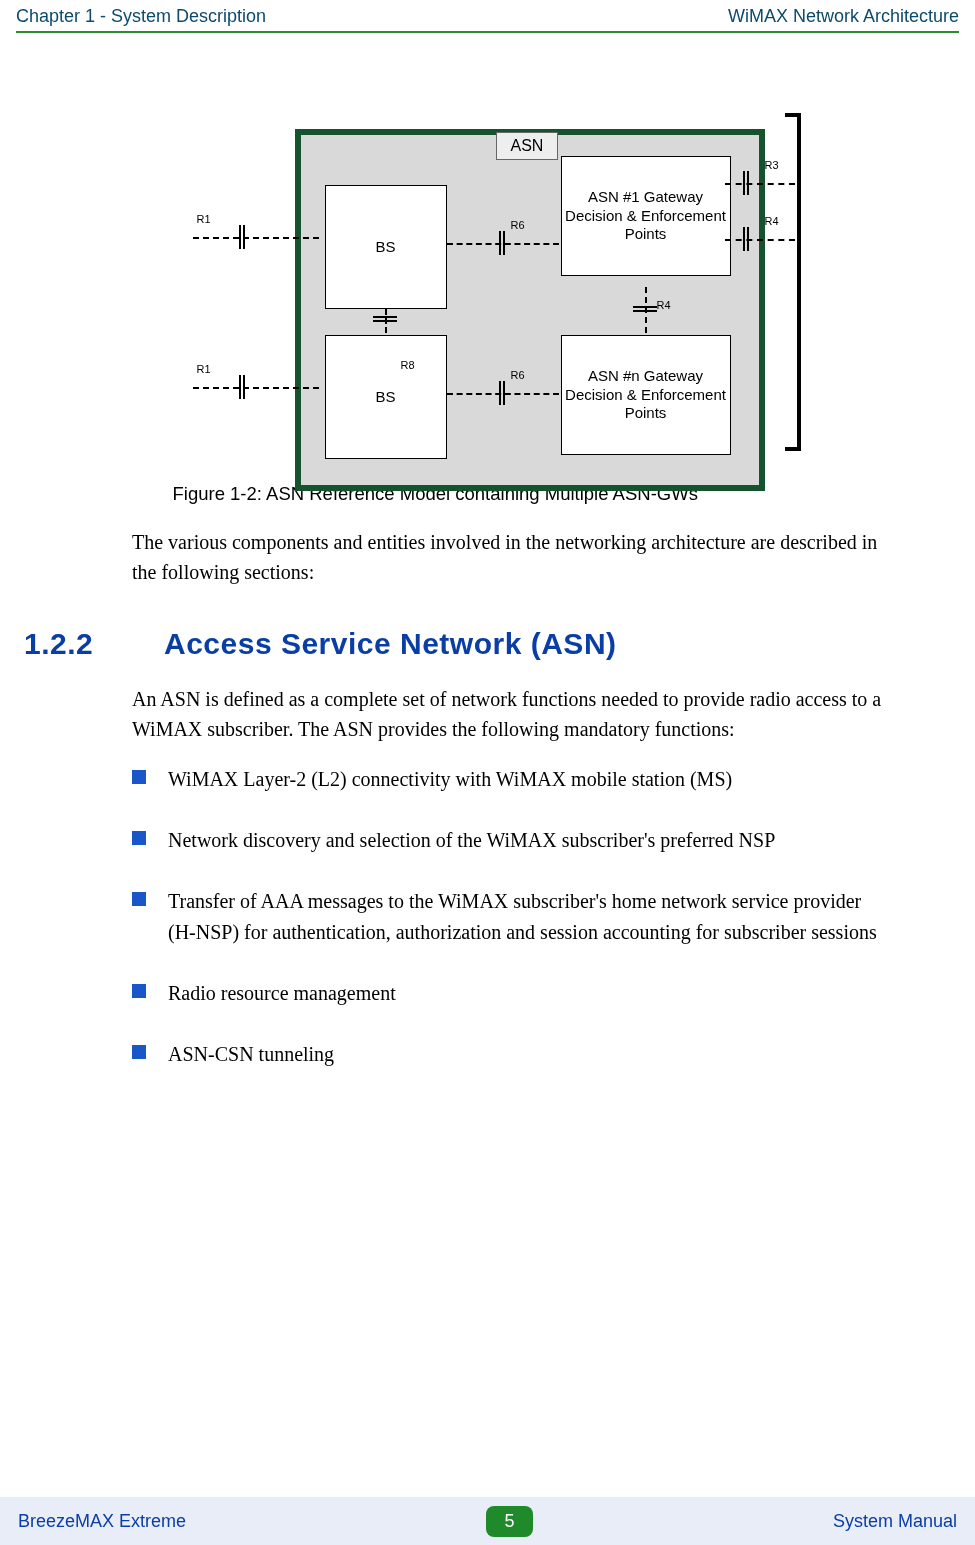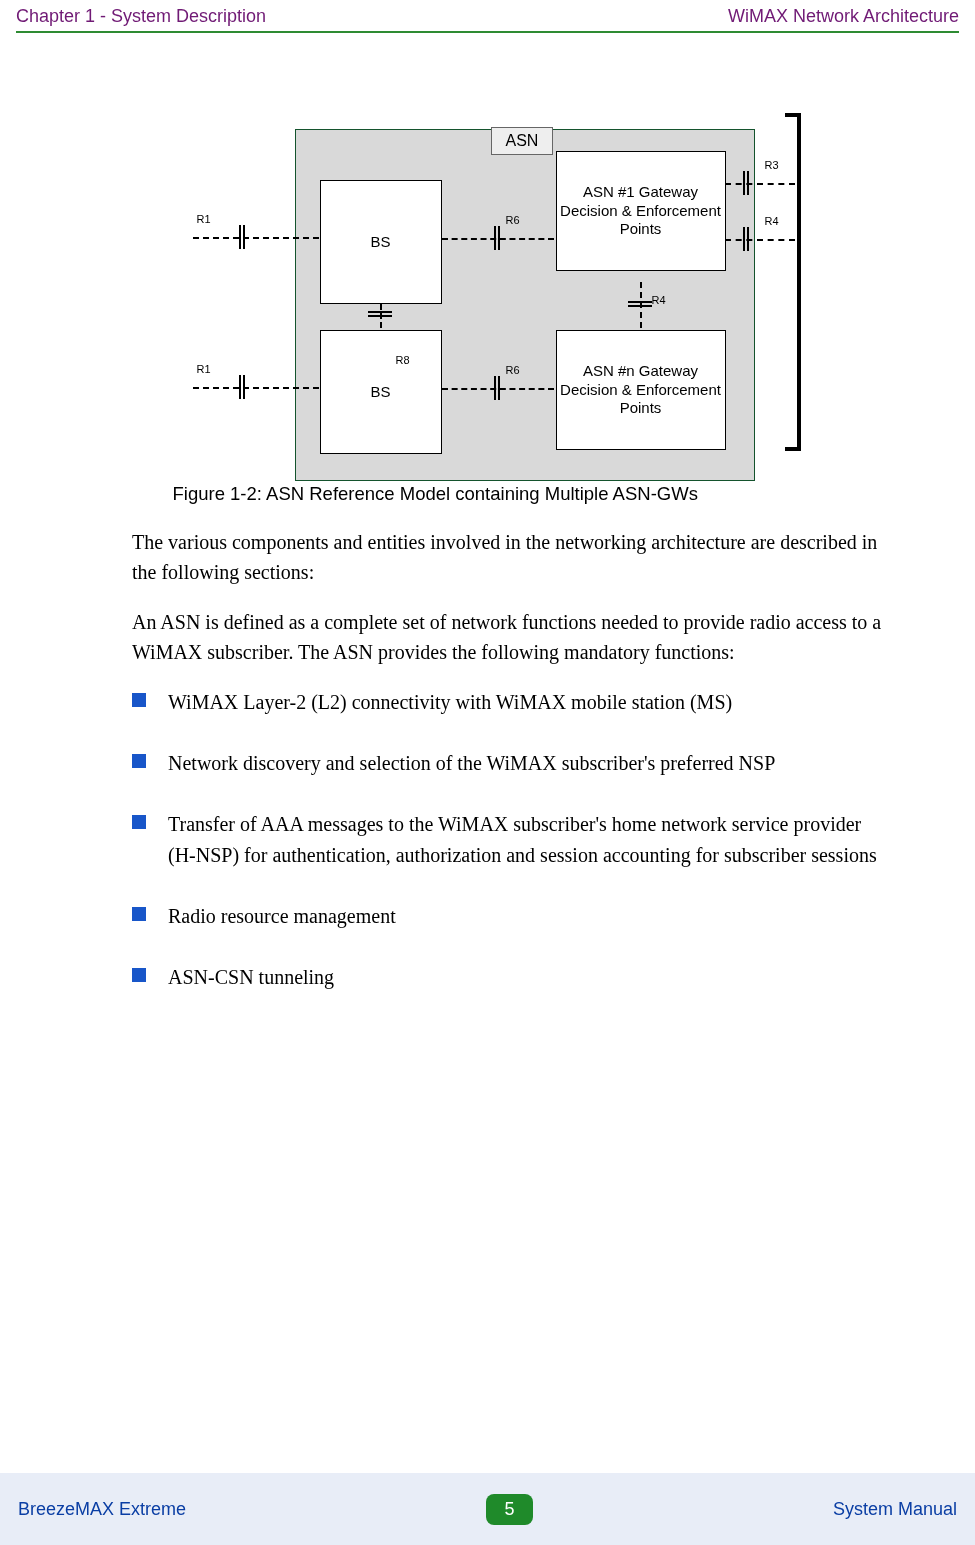--- a/index.html
+++ b/index.html
@@ -20,21 +20,21 @@
     padding: 0;
     position: relative;
   }
   .top-header {
     display: flex;
     justify-content: space-between;
     align-items: flex-end;
     padding: 6px 16px 0 16px;
     font-family: Arial, Helvetica, sans-serif;
     font-size: 18px;
-    color: #701a75;
+    color: #0c4a6e;
   }
   .green-rule {
     margin: 4px 16px 0 16px;
     border: none;
     border-top: 2px solid #2e8b32;
   }
   .diagram-wrap {
     width: 630px;
     margin: 80px auto 0 auto;
     position: relative;
@@ -46,21 +46,21 @@
     font-family: Arial, Helvetica, sans-serif;
     font-size: 16px;
   }
   .asn-box {
     position: absolute;
     left: 122px;
     top: 16px;
     width: 458px;
     height: 350px;
     background: #d9d9d9;
-    border: 1px solid #14532d;
+    border: 6px solid #14532d;
   }
   .asn-title {
     position: absolute;
     left: 195px;
     top: -3px;
     background: #eeeeee;
     border: 1px solid #666;
     padding: 4px 14px;
     font-size: 16px;
   }
@@ -172,21 +172,21 @@
     background: #1856c9;
   }
   .footer {
     position: absolute;
     left: 0; right: 0; bottom: 0;
     height: 48px;
     background: #e8edf7;
     display: flex;
     align-items: center;
     justify-content: space-between;
-    padding: 12px 18px;
+    padding: 0 18px;
     font-family: Arial, Helvetica, sans-serif;
     font-size: 18px;
     color: #0a3ea4;
   }
   .page-badge {
     background: #1f8a2a;
     color: #fff;
     border-radius: 8px;
     padding: 5px 18px;
     font-size: 18px;
@@ -248,20 +248,24 @@
       <div class="tick tick-h" style="left:568px; top:114px;"></div>
       <span class="lbl" style="left:592px; top:102px;">R4</span>
     </div>
 
     <div class="figure-caption">Figure 1-2: ASN Reference Model containing Multiple ASN-GWs</div>
   </div>
 
   <div class="content">
     <p class="para">The various components and entities involved in the networking architecture are described in the following sections:</p>
 
+    <div class="section-heading">
+      <span class="num">1.2.2</span>
+      <span>Access Service Network (ASN)</span>
+    </div>
 
     <p class="para">An ASN is defined as a complete set of network functions needed to provide radio access to a WiMAX subscriber. The ASN provides the following mandatory functions:</p>
 
     <ul class="bullets">
       <li>WiMAX Layer-2 (L2) connectivity with WiMAX mobile station (MS)</li>
       <li>Network discovery and selection of the WiMAX subscriber's preferred NSP</li>
       <li>Transfer of AAA messages to the WiMAX subscriber's home network service provider (H-NSP) for authentication, authorization and session accounting for subscriber sessions</li>
       <li>Radio resource management</li>
       <li>ASN-CSN tunneling</li>
     </ul>

